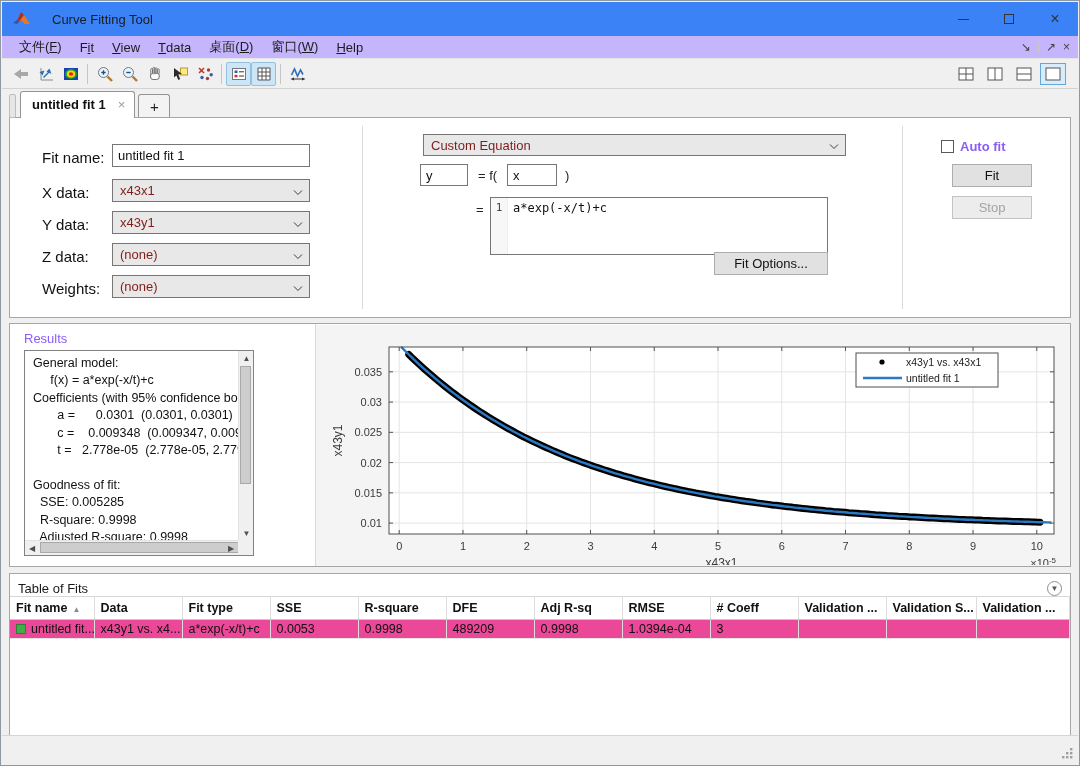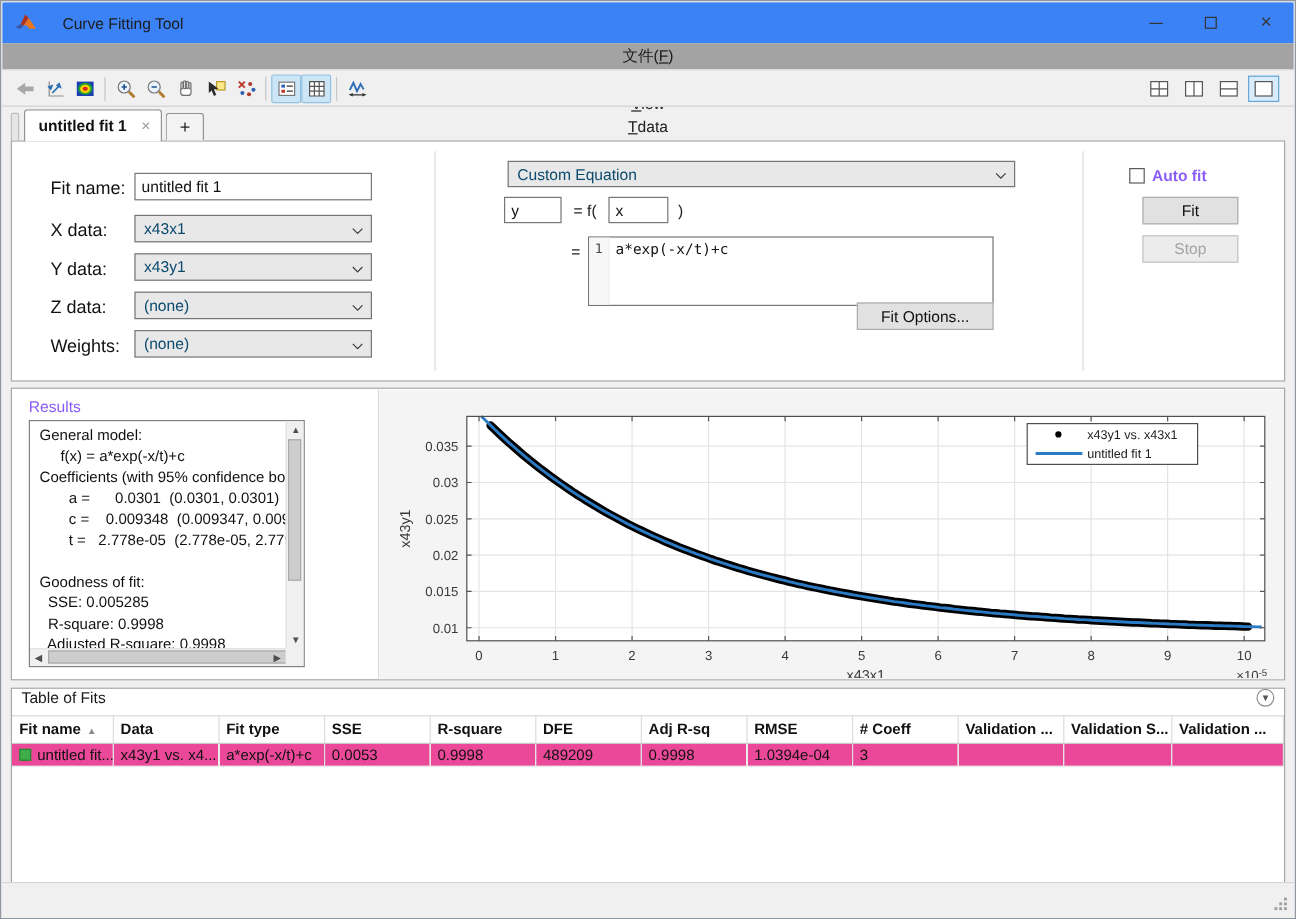--- a/index.html
+++ b/index.html
@@ -11,21 +11,21 @@
   .titlebar { position:absolute; left:1px; top:1px; right:1px; height:34px; background:#3b82f6; display:flex; align-items:center;gap:11px; }
   .logo { margin-left:10px; width:20px; height:19px; flex:0 0 auto; }
   .title-text { margin-left:9px; font-size:13px; color:#1c1c1c; }
   .win-controls { margin-left:auto; display:flex; height:100%; }
   .win-btn { width:46px; height:100%; display:flex; align-items:center; justify-content:center; color:#333; }
   .min-glyph { display:block; width:11px; border-top:1px solid #333; }
   .max-glyph { display:block; width:10px; height:10px; border:1px solid #333; }
   .close-glyph { font-size:16px; line-height:1; color:#333; }
 
   
-  .menubar { position:absolute; left:1px; top:35px; right:1px; height:22px; background:#a3a3a3; display:flex; align-items:center; padding:0 8px; font-size:13px; color:#1c1c1c;flex-direction:column; }
+  .menubar { position:absolute; left:1px; top:35px; right:1px; height:22px; background:#c4b5fd; display:flex; align-items:center; padding:0 8px; font-size:13px; color:#1c1c1c; }
   .menu-item { padding:2px 9px; white-space:nowrap; }
   .menu-item .key { text-decoration:underline; }
   .menu-right { margin-left:auto; display:flex; align-items:center; gap:7px; color:#444; font-size:12px; }
   .mr-sep { width:1px; height:12px; background:#c8c8c8; }
 
   
   .toolbar { position:absolute; left:1px; top:57px; right:1px; height:31px; background:#f0f0f0; border-top:1px solid #e5e5e5; border-bottom:1px solid #d2d2d2; display:flex; align-items:center; padding:0 6px; }
   .tbtn { width:25px; height:24px; display:flex; align-items:center; justify-content:center; border:1px solid transparent; border-radius:2px; }
   .tbtn.pressed { background:#cde6f7; border-color:#92c0e0; }
   .tsep { width:1px; height:20px; background:#c6c6c6; margin:0 4px; }
@@ -43,21 +43,21 @@
   
   .card { position:absolute; background:#fff; border:1px solid #a6a6a6; }
   #card-top { left:8px; top:116px; width:1062px; height:201px; }
   #card-mid { left:8px; top:322px; width:1062px; height:244px; }
   #card-table { left:8px; top:572px; width:1062px; height:163px; }
   .vdiv { position:absolute; top:8px; bottom:8px; width:1px; background:#d9d9d9; }
 
   
   .fld-label { position:absolute; font-size:15px; color:#111; }
   .text-input { position:absolute; border:1px solid #767676; background:#fff; font-size:13px; font-family:"Liberation Sans",sans-serif; padding:0 5px; color:#111; outline:none; }
-  .combo { position:absolute; border:1px solid #767676; background:#e8e8e8; display:flex; align-items:center; font-size:13px; color:#0c4a6e; padding:0 26px 0 7px; }
+  .combo { position:absolute; border:1px solid #767676; background:#e8e8e8; display:flex; align-items:center; font-size:13px; color:#7f1d1d; padding:0 26px 0 7px; }
   .combo .chev { position:absolute; right:6px; top:50%; transform:translateY(-50%); }
 
   
   .eq-label { position:absolute; font-size:13px; color:#222; }
   .eq-box { position:absolute; border:1px solid #767676; background:#fff; display:flex; font-family:"DejaVu Sans Mono",monospace; font-size:12px; color:#111; }
   .eq-gutter { width:17px; background:#f7f7f7; color:#444; text-align:center; padding-top:3px; font-size:11px; border-right:1px solid #eee; }
   .eq-expr { padding:3px 5px; white-space:pre; }
 
   .btn { position:absolute; background:#e1e1e1; border:1px solid #adadad; font-size:13px; font-family:"Liberation Sans",sans-serif; color:#111; display:flex; align-items:center; justify-content:center; }
   .btn.disabled { background:#ececec; border-color:#c3c3c3; color:#a3a3a3; }
@@ -74,21 +74,21 @@
   .vthumb { position:absolute; left:1px; right:2px; top:15px; height:118px; background:#cdcdcd; border:1px solid #a9a9a9; }
   .hthumb { position:absolute; top:1px; bottom:2px; left:15px; width:200px; background:#cdcdcd; border:1px solid #a9a9a9; }
   .scroll-corner { position:absolute; right:0; bottom:0; width:15px; height:15px; background:#f0f0f0; }
 
   
   .plot-panel { position:absolute; left:306px; top:1px; width:754px; height:241px; background:#f4f4f4; }
   #plot-svg { position:absolute; left:8px; top:2px; }
   #plot-svg text { font-family:"Liberation Sans",sans-serif; }
 
   
-  .tof-header { position:absolute; left:0; top:0; right:0; height:22px; display:flex; align-items:flex-start; padding:0 8px; font-size:13px; color:#1a1a1a; }
+  .tof-header { position:absolute; left:0; top:0; right:0; height:22px; display:flex; align-items:flex-end; padding:0 8px; font-size:13px; color:#1a1a1a; }
   .tof-collapse { margin-left:auto; width:15px; height:15px; border:1px solid #8e8e8e; border-radius:50%; display:flex; align-items:center; justify-content:center; font-size:8px; color:#555; background:#fdfdfd; }
   table.tof { position:absolute; left:0; top:22px; width:100%; border-collapse:collapse; table-layout:fixed; font-size:12.5px; color:#111; }
   table.tof th { text-align:left; font-weight:bold; padding:4px 0 4px 6px; border-top:1px solid #d7d7d7; border-bottom:1px solid #c9c9c9; border-right:1px solid #dcdcdc; white-space:nowrap; overflow:hidden; }
   table.tof td { padding:2px 0 2px 6px; border-right:1px solid #dcdcdc; border-bottom:1px solid #e5e5e5; white-space:nowrap; overflow:hidden; background:#ec4899; }
   .sort-arrow { font-size:8px; color:#8a8a8a; margin-left:5px; }
   .swatch { display:inline-block; width:10px; height:10px; background:#3fae49; border:1px solid #2c7f35; margin-right:5px; vertical-align:-1px; }
 
   
   .statusbar { position:absolute; left:1px; right:1px; bottom:1px; height:29px; background:#f0f0f0; border-top:1px solid #d5d5d5; }
   .grip { position:absolute; right:4px; bottom:4px; }

